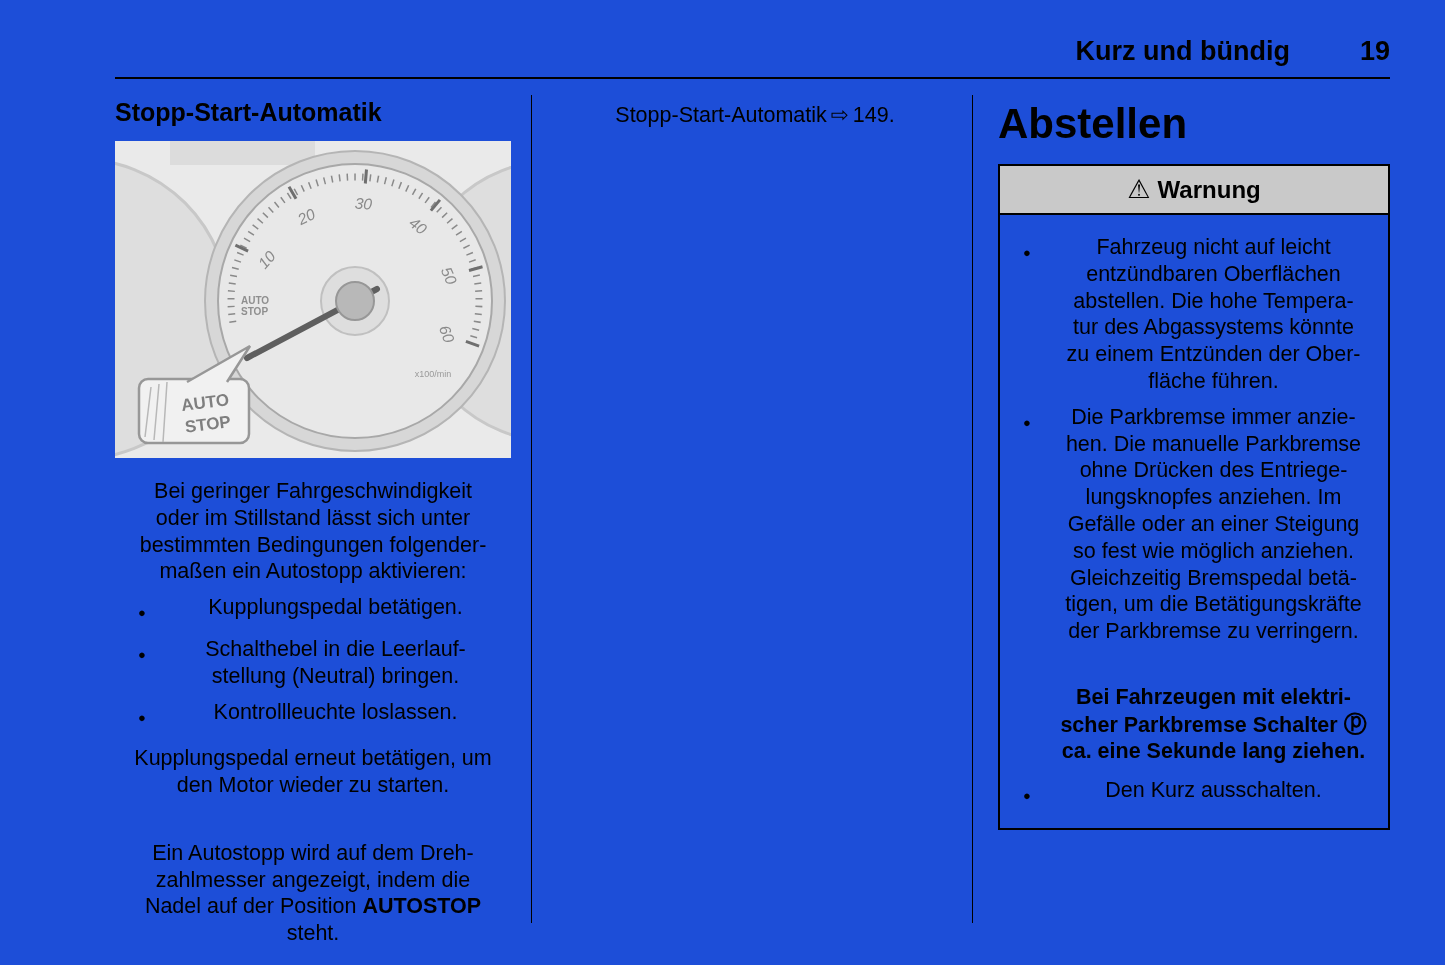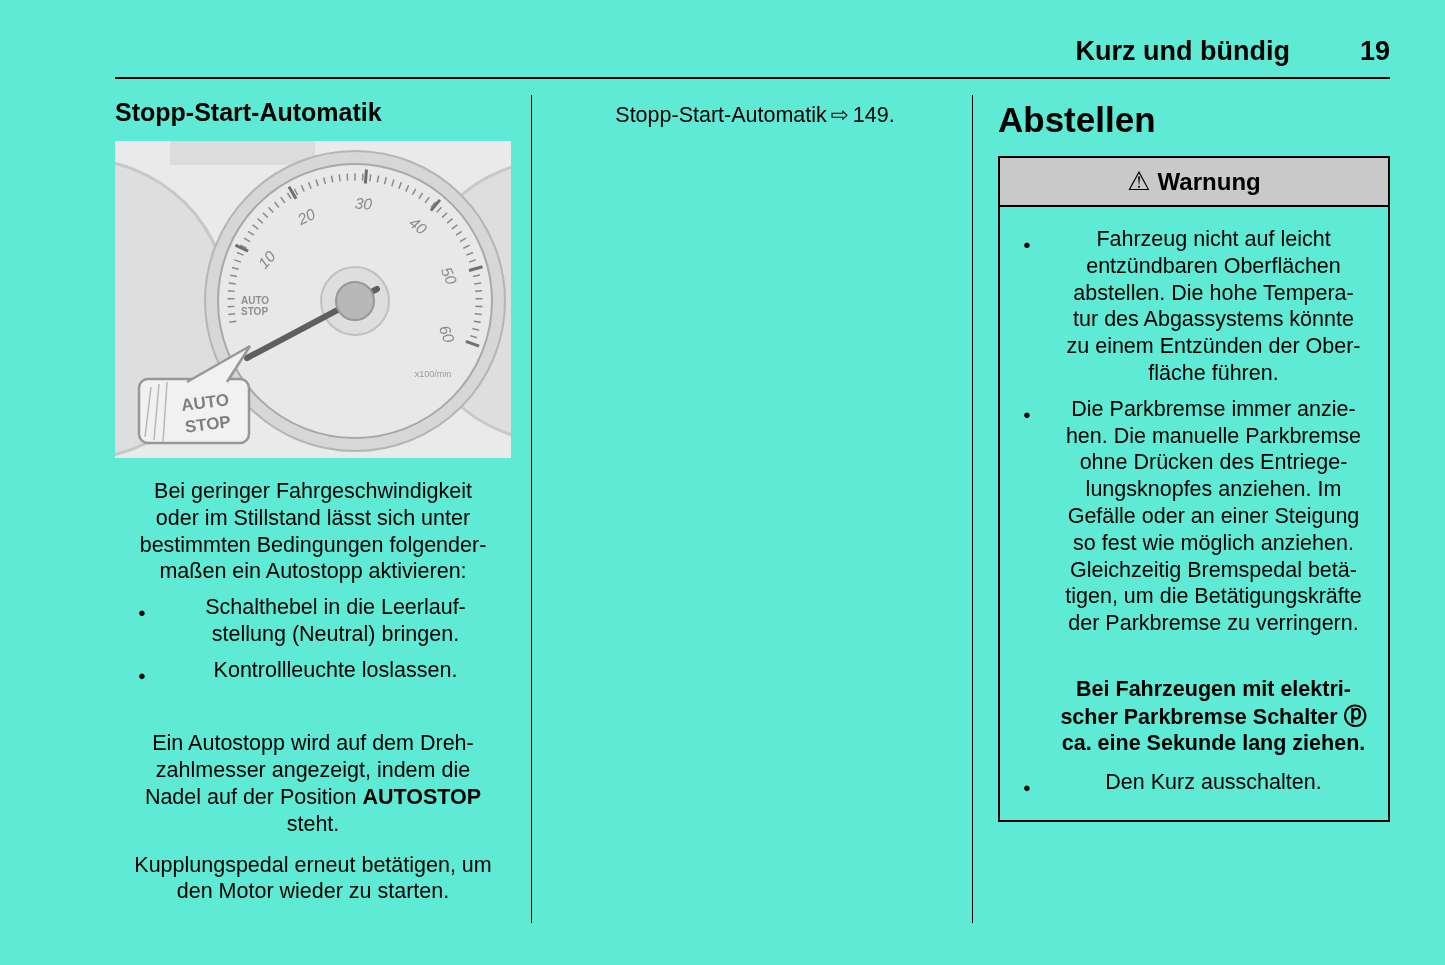--- a/index.html
+++ b/index.html
@@ -1,35 +1,35 @@
 <!DOCTYPE html>
 <html><head>
 <meta charset="utf-8">
 <style>
   html,body { margin:0; padding:0; background:#ffffff; }
   .page {
-    position:relative; width:1445px; height:965px; background:#5eead4;
+    position:relative; width:1445px; height:965px; background:#1d4ed8;
     font-family:"Liberation Sans", sans-serif; color:#000;
     overflow:hidden;
   }
   .header-row {
     position:absolute; top:36px; left:115px; width:1275px;
     display:flex; justify-content:flex-end; align-items:baseline; gap:70px;
     font-size:27px; font-weight:bold;
   }
   .header-rule { position:absolute; top:77px; left:115px; width:1275px; height:2px; background:#000; }
   .vdiv { position:absolute; top:95px; width:1px; height:828px; background:#000; }
   .vdiv1 { left:531px; }
   .vdiv2 { left:972px; }
   .col { position:absolute; top:98px; }
   .col1 { left:115px; width:396px; }
   .col2 { left:557px; width:396px; padding-top:4px; }
   .col3 { left:998px; width:392px; }
   .h-small { font-size:25px; font-weight:bold; margin:0 0 14px 0; }
-  .h-large { font-size:35px; font-weight:bold; margin:2px 0 16px 0; }
+  .h-large { font-size:42px; font-weight:bold; margin:2px 0 16px 0; }
   .figure { width:396px; height:317px; background:#eaeaea; }
   .body-text { font-size:21.5px; line-height:26.8px;text-align:center; }
   .prewrap { white-space:pre-line; }
   .para { margin:14px 0 0 0; }
   .intro { margin-top:20px; }
   .bullet-row { display:flex; margin-top:9px; }
   .bullet-row::before {
     content:"\25CF"; flex:0 0 45px; box-sizing:border-box;
     font-size:13px; padding-top:6px; padding-left:9px;
   }
@@ -116,36 +116,39 @@
         </g>
       </svg>
     </div>
 
     <div class="body-text prewrap intro">Bei geringer Fahrgeschwindigkeit
 oder im Stillstand lässt sich unter
 bestimmten Bedingungen folgender-
 maßen ein Autostopp aktivieren:</div>
 
     <div class="bullet-row body-text">
+      <span class="bullet-text prewrap">Kupplungspedal betätigen.</span>
+    </div>
+    <div class="bullet-row body-text">
       <span class="bullet-text prewrap">Schalthebel in die Leerlauf-
 stellung (Neutral) bringen.</span>
     </div>
     <div class="bullet-row body-text">
       <span class="bullet-text prewrap">Kontrollleuchte loslassen.</span>
     </div>
+
+    <div class="body-text prewrap para">Kupplungspedal erneut betätigen, um
+den Motor wieder zu starten.</div>
 
     <div class="body-text prewrap para">
       <span>Ein Autostopp wird auf dem Dreh-
 zahlmesser angezeigt, indem die
 Nadel auf der Position </span><span class="bold">AUTOSTOP</span><span>
 steht.</span>
     </div>
-
-    <div class="body-text prewrap para">Kupplungspedal erneut betätigen, um
-den Motor wieder zu starten.</div>
   </div>
 
   <div class="col col2">
     <div class="body-text">
       <span>Stopp-Start-Automatik</span><span class="ref-arrow">⇨</span><span>149.</span>
     </div>
   </div>
 
   <div class="col col3">
     <div class="h-large">Abstellen</div>

